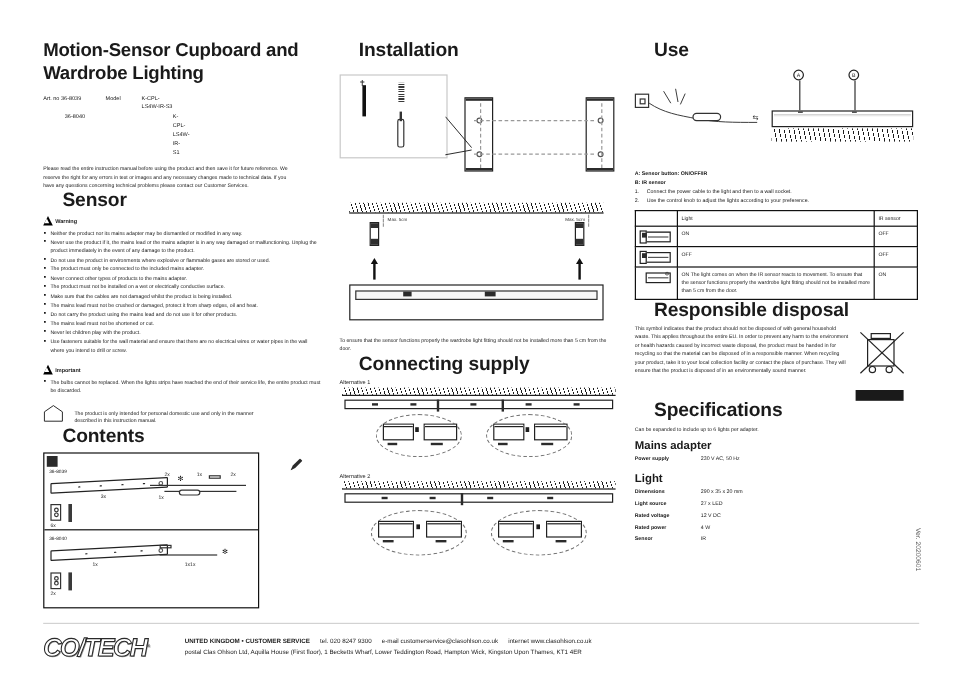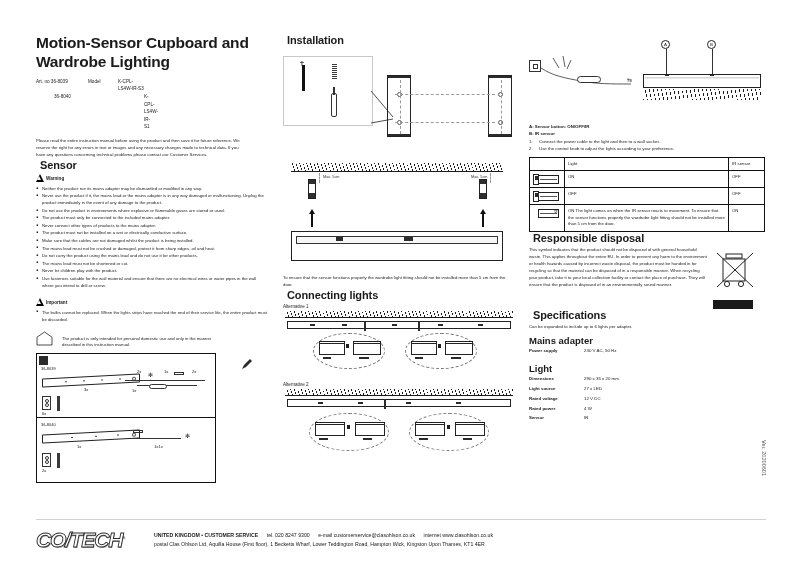--- a/index.html
+++ b/index.html
@@ -16,21 +16,21 @@
   
   .col { position: absolute; top: 34px; }
   .col-left  { left: 36px;  width: 232px; }
   .col-mid   { left: 283px; width: 232px; }
   .col-right { left: 529px; width: 236px; }
 
   h1.title {
     font-size: 15.5px; font-weight: bold; line-height: 1.22;
     letter-spacing: -0.2px; margin-bottom: 6px;
   }
-  h2.sect { font-size: 11px; font-weight: bold; margin: 0 0 3px 4px; letter-spacing: -0.1px;}
+  h2.sect { font-size: 16px; font-weight: bold; margin: 0 0 3px 16px; letter-spacing: -0.1px;}
   h3.sub  { font-size: 9.5px; font-weight: bold; margin: 6px 0 1px 0; }
   .tiny   { font-size: 4.3px; line-height: 1.62; }
 
   
   .artrow { display: flex; font-size: 4.6px; line-height: 1.65; }
   .artrow .c1 { width: 52px; }
   .artrow .c2 { width: 30px; }
   .artrow .c3 { width: 28px; }
 
   .intro { margin-top: 7px; width: 210px; }
@@ -319,20 +319,21 @@
 
     <div class="houserow">
       <div class="house">
         <svg width="17" height="15" viewBox="0 0 17 15">
           <path d="M1 14 L1 6.2 L8.5 1 L16 6.2 L16 14 Z" fill="none" stroke="#222" stroke-width="0.8"></path>
         </svg>
       </div>
       <div class="txt">The product is only intended for personal domestic use and only in the manner described in this instruction manual.</div>
     </div>
 
+    <h2 class="sect contents-head">Contents</h2>
 
     <div class="contbox">
       <div class="hdr-icon"></div>
       <div class="pencil">
         <svg width="10" height="10" viewBox="0 0 10 10">
           <path d="M0 10 L2 6 L8 0 L10 2 L4 8 Z" fill="#2b2b2b"></path>
         </svg>
       </div>
       <div class="divider"></div>
 
@@ -451,21 +452,21 @@
 
       <div class="cabinet" style="left:8px; top:70px; width:212px; height:30px;">
         <div style="position:absolute;left:4px;right:4px;top:4px;height:8px;border:0.6px solid #333;background:#f7f7f7;"></div>
         <div style="position:absolute;left:44px;top:5px;width:7px;height:4px;background:#2b2b2b;"></div>
         <div style="position:absolute;left:112px;top:5px;width:9px;height:4px;background:#2b2b2b;"></div>
       </div>
     </div>
 
     <div class="caption">To ensure that the sensor functions properly the wardrobe light fitting should not be installed more than 5 cm from the door.</div>
 
-    <h2 class="sect connhead">Connecting lights</h2>
+    <h2 class="sect connhead">Connecting supply</h2>
     <div class="altlbl">Alternative 1</div>
 
     <div style="position:relative; width:232px; height:68px; margin-top:2px;">
       <div class="hatch" style="left:2px; top:0; width:228px; height:7px;"></div>
       <div class="lightbar" style="left:4px; top:10px; width:224px; height:8px;">
         <span class="seg" style="left:22px;"></span>
           <span class="seg" style="left:54px;"></span>
         <span class="seg" style="left:104px;"></span>
           <span class="seg" style="left:150px;"></span>
         <span class="seg" style="left:190px;"></span>
@@ -525,20 +526,21 @@
           <div class="top"></div>
         </div>
       <div class="plug" style="left:164px; top:36px;"></div>
       <div style="position:absolute;left:136px;top:49px;width:9px;height:2px;background:#2b2b2b;"></div>
       <div style="position:absolute;left:180px;top:49px;width:9px;height:2px;background:#2b2b2b;"></div>
     </div>
   </div>
 
   <div class="col col-right">
 
+    <h2 class="sect">Use</h2>
 
     <div class="usediag">
 
       <div style="position:absolute;left:0;top:20px;width:12px;height:12px;border:0.7px solid #333;background:#fff;">
         <div style="position:absolute;left:3px;top:3px;width:5px;height:5px;border:0.6px solid #333;"></div>
       </div>
       <svg style="position:absolute;left:10px;top:14px;" width="94" height="34">
         <path d="M2 14 C14 22, 26 24, 42 27 C58 30, 72 30, 92 30" fill="none" stroke="#333" stroke-width="0.8"></path>
         <path d="M14 4 L20 14 M24 2 L26 13 M32 6 L28 15" stroke="#333" stroke-width="0.8"></path>
       </svg>

